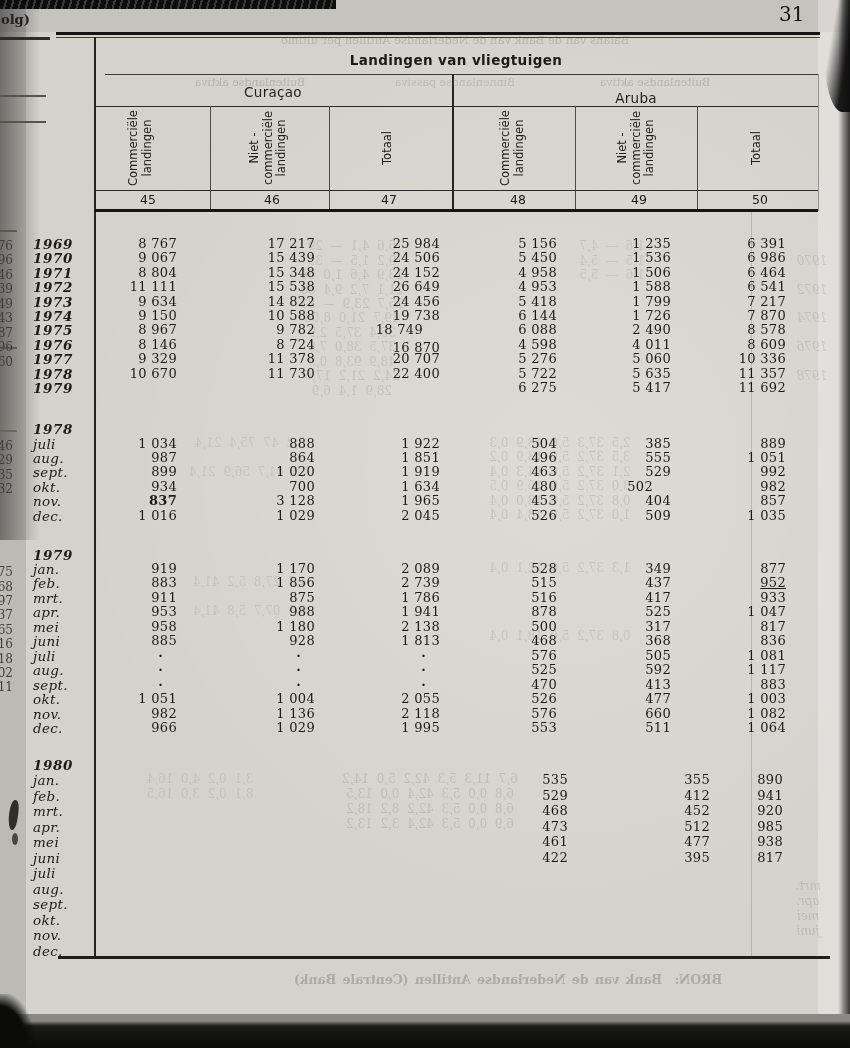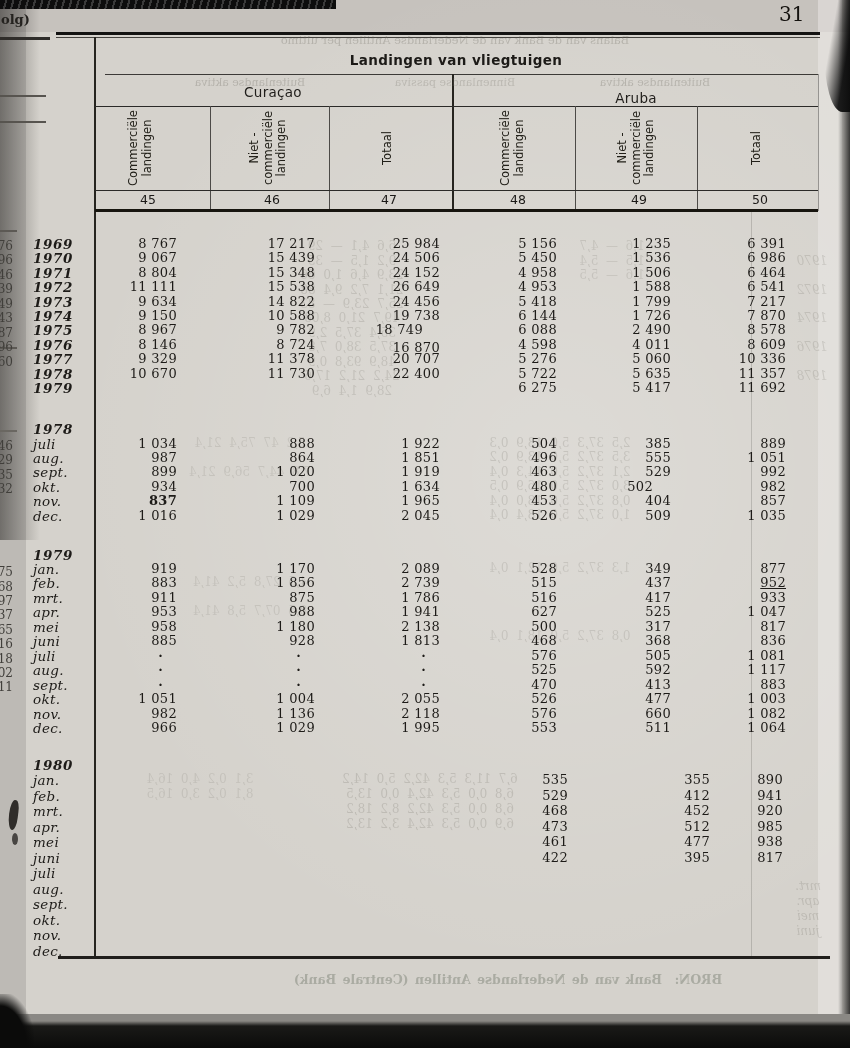--- a/index.html
+++ b/index.html
@@ -254,21 +254,21 @@
       <div class="val" style="right: 64px; top: 464.3px;">992</div>
       <div class="mlabel" style="left: 33px; top: 478.7px;">okt.</div>
       <div class="val" style="right: 673px; top: 478.7px;">934</div>
       <div class="val" style="right: 535px; top: 478.7px;">700</div>
       <div class="val" style="right: 410px; top: 478.7px;">1 634</div>
       <div class="val" style="right: 293px; top: 478.7px;">480</div>
       <div class="val" style="right: 197px; top: 478.7px;">502</div>
       <div class="val" style="right: 64px; top: 478.7px;">982</div>
       <div class="mlabel" style="left: 33px; top: 493.1px;">nov.</div>
       <div class="val" style="right: 673px; top: 493.1px; font-weight: bold;">837</div>
-      <div class="val" style="right: 535px; top: 493.1px;">1 109</div>
+      <div class="val" style="right: 535px; top: 493.1px;">3 128</div>
       <div class="val" style="right: 410px; top: 493.1px;">1 965</div>
       <div class="val" style="right: 293px; top: 493.1px;">453</div>
       <div class="val" style="right: 179px; top: 493.1px;">404</div>
       <div class="val" style="right: 64px; top: 493.1px;">857</div>
       <div class="mlabel" style="left: 33px; top: 507.5px;">dec.</div>
       <div class="val" style="right: 673px; top: 507.5px;">1 016</div>
       <div class="val" style="right: 535px; top: 507.5px;">1 029</div>
       <div class="val" style="right: 410px; top: 507.5px;">2 045</div>
       <div class="val" style="right: 293px; top: 507.5px;">526</div>
       <div class="val" style="right: 179px; top: 507.5px;">509</div>
@@ -292,21 +292,21 @@
       <div class="val" style="right: 673px; top: 589.9px;">911</div>
       <div class="val" style="right: 535px; top: 589.9px;">875</div>
       <div class="val" style="right: 410px; top: 589.9px;">1 786</div>
       <div class="val" style="right: 293px; top: 589.9px;">516</div>
       <div class="val" style="right: 179px; top: 589.9px;">417</div>
       <div class="val" style="right: 64px; top: 589.9px;">933</div>
       <div class="mlabel" style="left: 33px; top: 604.35px;">apr.</div>
       <div class="val" style="right: 673px; top: 604.35px;">953</div>
       <div class="val" style="right: 535px; top: 604.35px;">988</div>
       <div class="val" style="right: 410px; top: 604.35px;">1 941</div>
-      <div class="val" style="right: 293px; top: 604.35px;">627</div>
+      <div class="val" style="right: 293px; top: 604.35px;">878</div>
       <div class="val" style="right: 179px; top: 604.35px;">525</div>
       <div class="val" style="right: 64px; top: 604.35px;">1 047</div>
       <div class="mlabel" style="left: 33px; top: 618.8px;">mei</div>
       <div class="val" style="right: 673px; top: 618.8px;">958</div>
       <div class="val" style="right: 535px; top: 618.8px;">1 180</div>
       <div class="val" style="right: 410px; top: 618.8px;">2 138</div>
       <div class="val" style="right: 293px; top: 618.8px;">500</div>
       <div class="val" style="right: 179px; top: 618.8px;">317</div>
       <div class="val" style="right: 64px; top: 618.8px;">817</div>
       <div class="mlabel" style="left: 33px; top: 633.25px;">juni</div>

